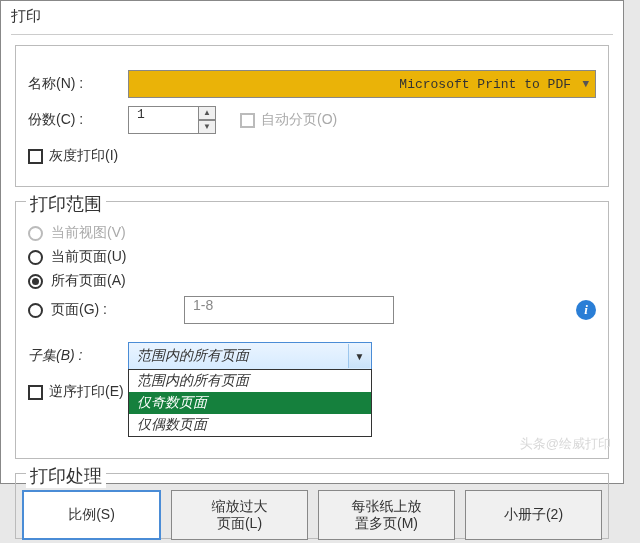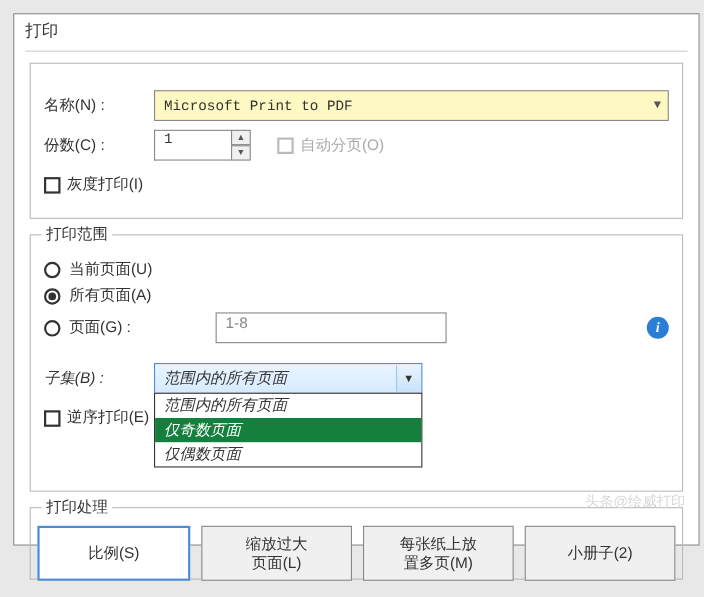--- a/index.html
+++ b/index.html
@@ -10,21 +10,21 @@
   background: #e8e8e8;
   width: 640px;
   height: 543px;
   overflow: hidden;
 }
 .dialog {
   background: #fff;
   border: 1px solid #888;
   width: 624px;
   height: 484px;
-  margin: 12px;
+  margin: 0;
   position: relative;
 }
 .title {
   padding: 6px 10px;
   font-size: 15px;
 }
 .hr {
   border: none;
   border-top: 1px solid #ccc;
   margin: 2px 10px 8px 10px;
@@ -34,43 +34,44 @@
   border: 1px solid #bbb;
   margin: 10px 14px 14px 14px;
   padding: 16px 12px 12px 12px;
 }
 .section-legend {
   position: absolute;
   top: -10px;
   left: 10px;
   background: #fff;
   padding: 0 4px;
-  font-size: 14px;
+  font-size: 18px;
 }
 .row {
   display: flex;
   align-items: center;
   margin: 8px 0;
   min-height: 28px;
 }
 .label {
   width: 100px;
   flex-shrink: 0;
 }
 .select-input {
   flex: 1;
   height: 28px;
   border: 1px solid #888;
-  background: #fef9c3;
+  background: #eab308;
   padding: 0 24px 0 8px;
   font-family: "Courier New", monospace;
   font-size: 13px;
   display: flex;
   align-items: center;
   position: relative;
+  justify-content: flex-end;
 }
 .dropdown-arrow {
   position: absolute;
   right: 6px;
   top: 50%;
   transform: translateY(-50%);
   font-size: 11px;
   color: #555;
 }
 .spinner {
@@ -283,20 +284,24 @@
       <label class="check-label">
         <span class="checkbox"></span>
         <span>灰度打印(I)</span>
       </label>
     </div>
   </div>
 
   <div class="section" style="padding-bottom:44px;">
     <span class="section-legend">打印范围</span>
 
+    <label class="radio-label disabled">
+      <span class="radio disabled"></span>
+      <span>当前视图(V)</span>
+    </label>
     <label class="radio-label">
       <span class="radio"></span>
       <span>当前页面(U)</span>
     </label>
     <label class="radio-label">
       <span class="radio checked"></span>
       <span>所有页面(A)</span>
     </label>
     <div class="row" style="margin-top:4px;">
       <label class="radio-label" style="margin:0;width:100px">

